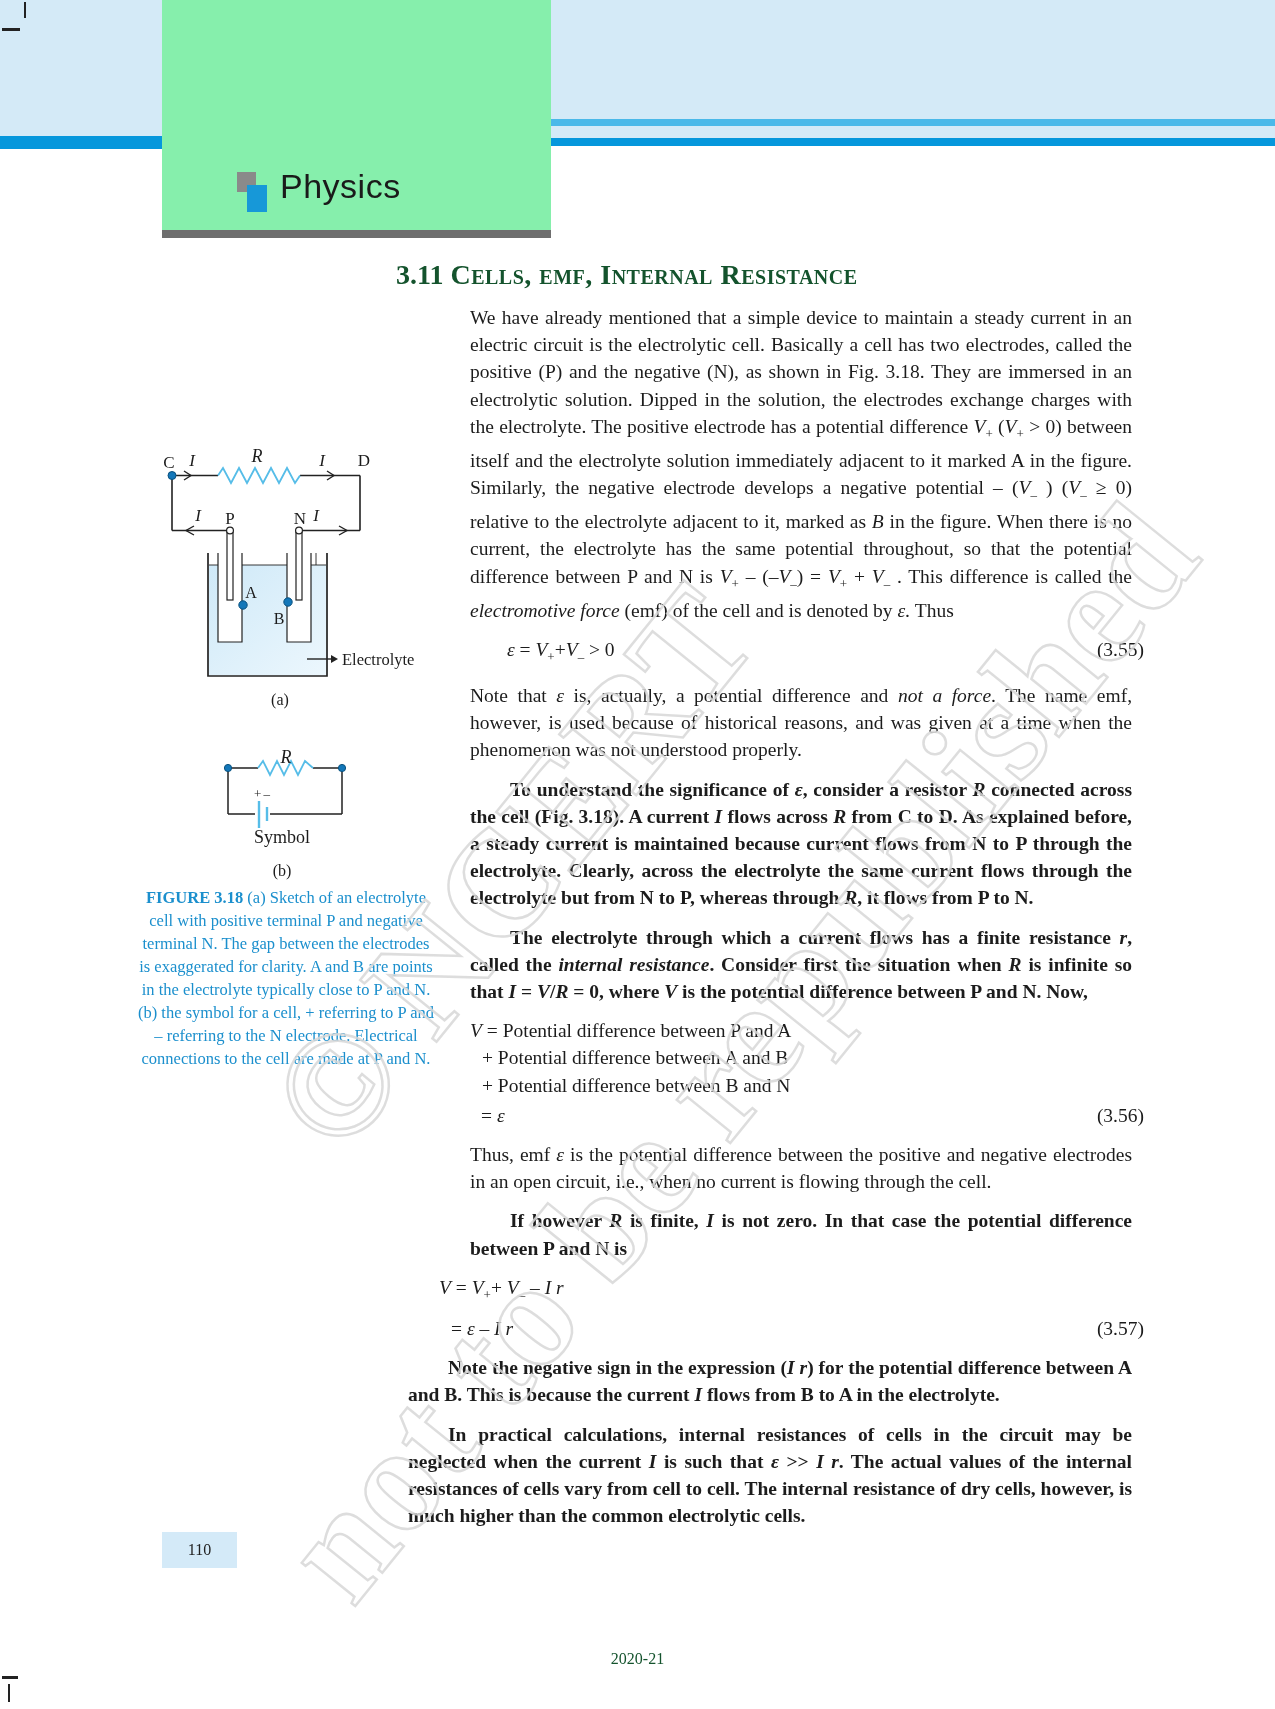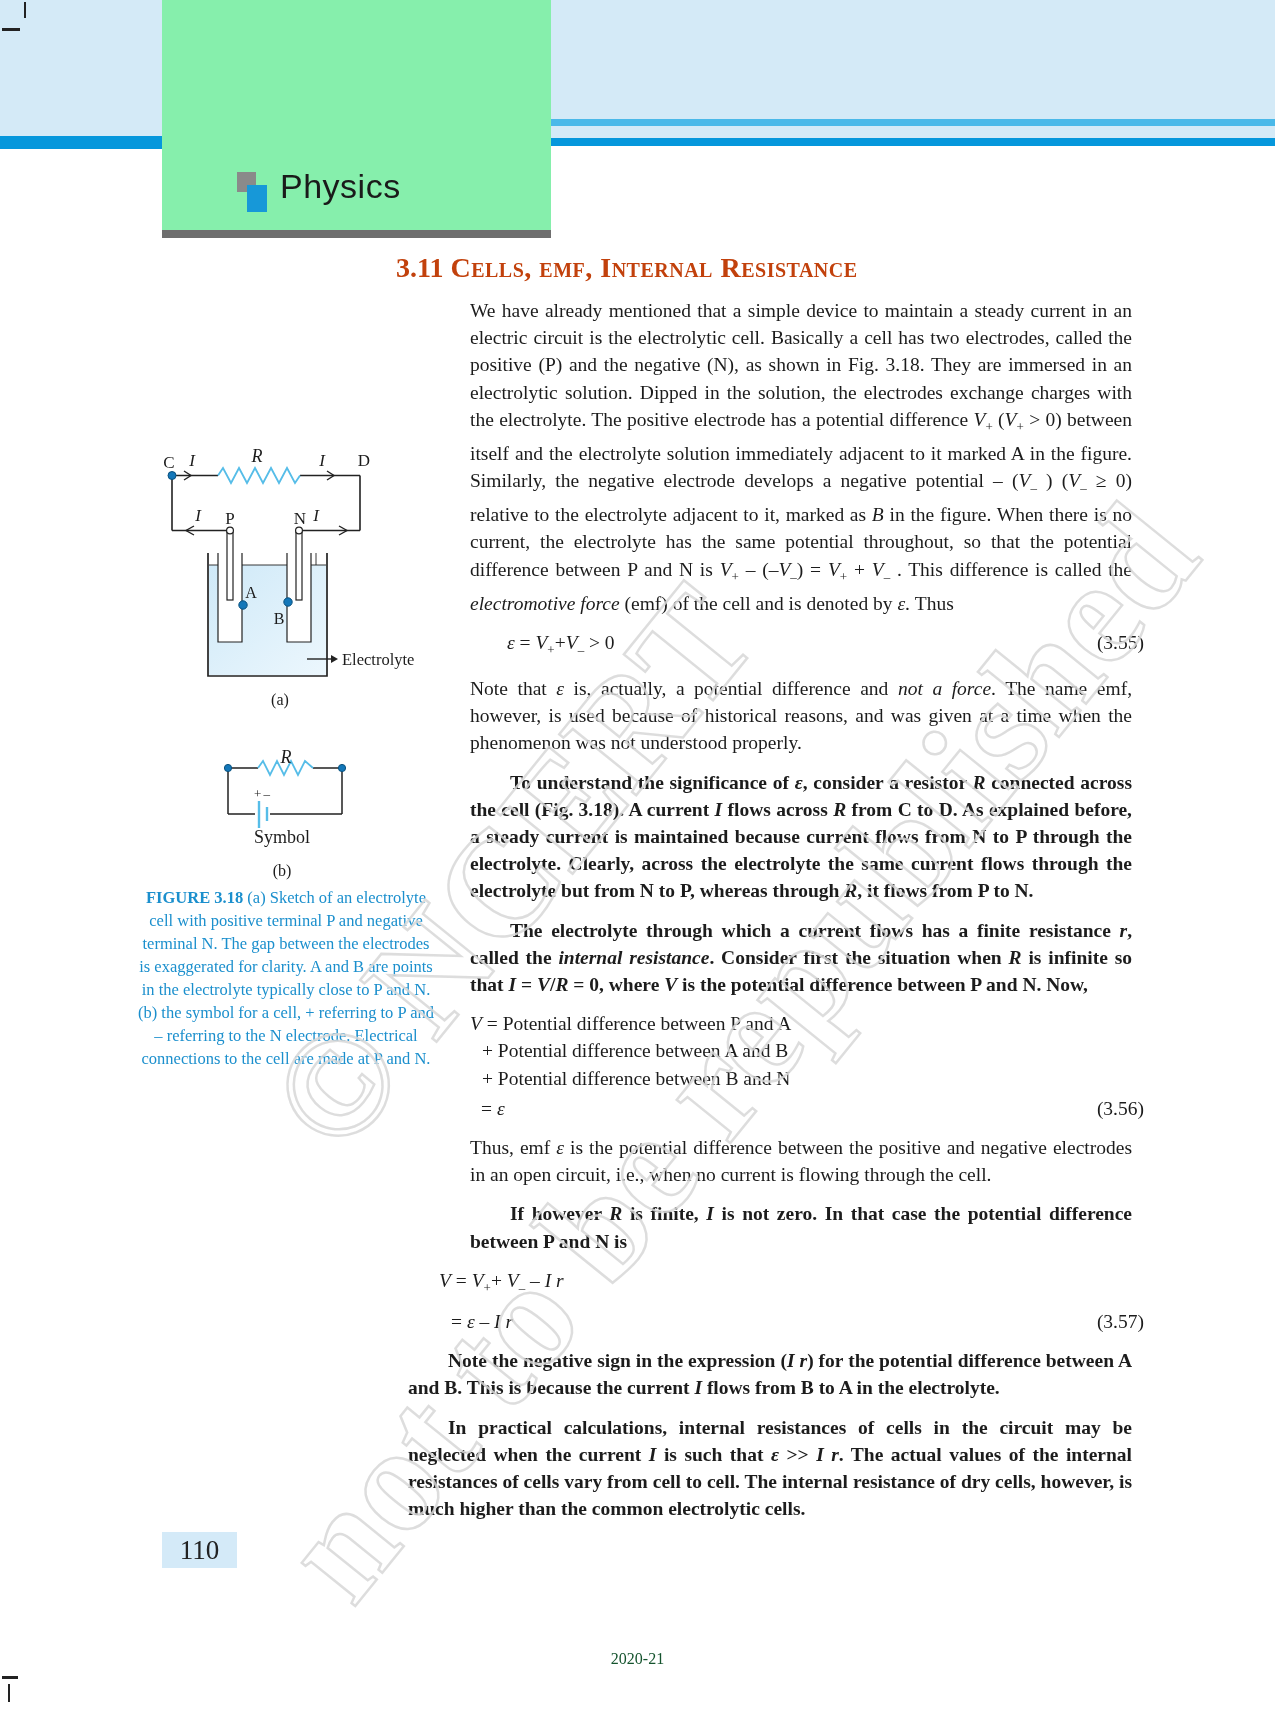--- a/index.html
+++ b/index.html
@@ -22,21 +22,21 @@
   .cm{position:absolute;background:#222;}
   
   .watermark{position:absolute;left:-60px;top:340px;width:1370px;height:1240px;
              display:flex;flex-direction:column;align-items:center;justify-content:center;gap:120px;
              transform:rotate(-51deg);pointer-events:none;z-index:6;
              font-family:"Liberation Serif",serif;font-size:150px;font-weight:bold;
              color:transparent;-webkit-text-stroke:2.5px #d8d8d8;opacity:.85;white-space:nowrap;}
   
   .main{position:absolute;left:396px;top:250px;width:748px;z-index:2;
         font-size:19.5px;line-height:27.2px;text-align:justify;}
-  .sec-head{margin:1px 0 12px 0;font-size:28px;line-height:34px;font-weight:bold;color:#c2410c;}
+  .sec-head{margin:8px 0 12px 0;font-size:28px;line-height:34px;font-weight:bold;color:#14532d;}
   .sec-head .sc{font-variant:small-caps;letter-spacing:.5px;}
   .fig-spacer{float:left;width:74px;height:845px;margin-top:109px;}
   p{margin:12px;}
   .ind{text-indent:40px;font-weight:bold;}
   .eqline{display:flex;}
   .eqline .eq-num{margin-left:auto;text-align:right;}
   .eq355{margin:4px 0 5px 0;}
   .eq355 .eq-body{margin-left:37px;}
   .vline1{margin-left:39px;}
   .vline2{margin-left:86px;}
@@ -48,21 +48,21 @@
   sub{font-size:13px;}
   
   .fig-a{position:absolute;left:130px;top:402px;z-index:3;}
   .fig-b{position:absolute;left:170px;top:702px;z-index:3;}
   .fig-caption{position:absolute;left:136px;top:886px;width:300px;z-index:3;
                color:#1b8fcd;font-size:16.5px;line-height:23px;text-align:center;}
   .fig-caption b{font-weight:bold;margin-top:39px;}
   svg text{font-family:"Liberation Serif",serif;fill:#1c1c1c;}
   
   .pagenum-box{position:absolute;left:162px;top:1532px;width:75px;height:36px;background:#d4eaf8;
-               display:flex;align-items:center;justify-content:center;font-size:27px;color:#222;z-index:2;}
+               display:flex;align-items:center;justify-content:center;font-size:16px;color:#222;z-index:2;}
   .footer-year{position:absolute;left:0;top:1650px;width:100%;text-align:center;font-size:16px;color:#14532d;z-index:2;}
 </style>
 </head>
 <body>
 
 <div class="page">
 
   <div class="hdr-light-left"></div>
   <div class="hdr-stripe-left"></div>
   <div class="hdr-light-right"></div>

